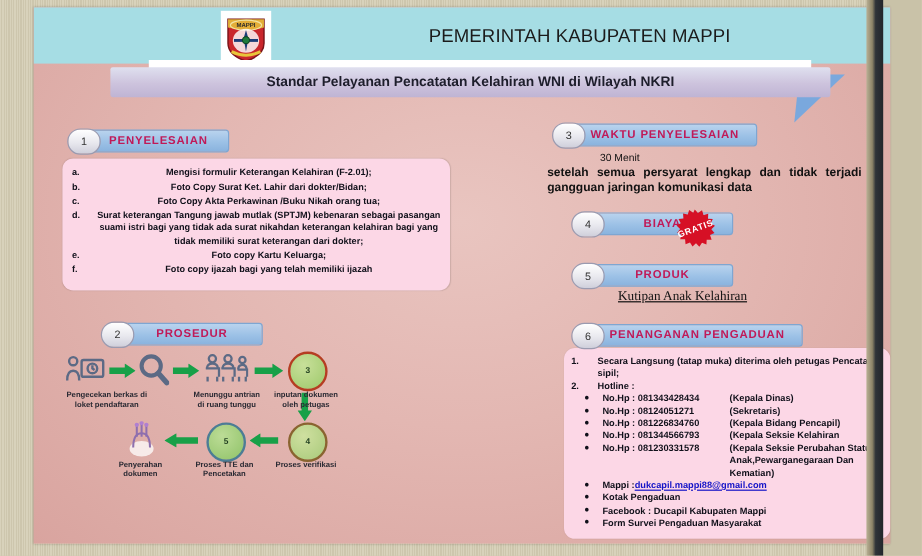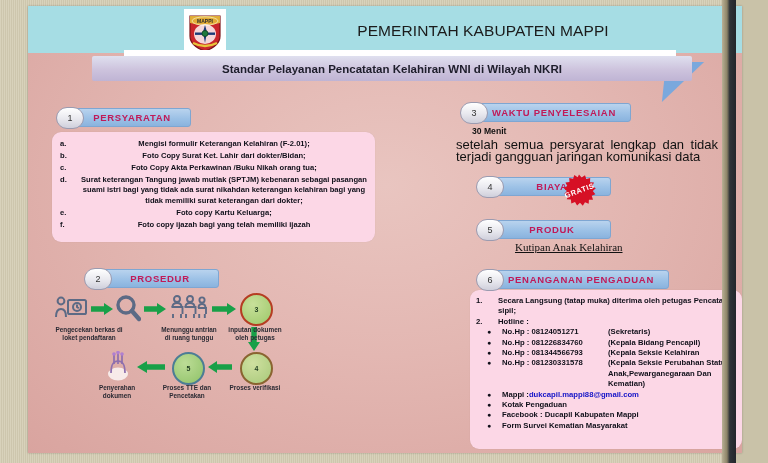--- a/index.html
+++ b/index.html
@@ -84,22 +84,22 @@
   
   #s1-head{left:28px;top:101px;}
   #s1-card{left:24px;top:126px;width:323px;height:110px;}
   .req-list{margin:0;padding:7px 4px 0 8px;list-style:none;}
   .req-row{display:flex;font-size:7.6px;font-weight:bold;color:#10101a;line-height:10.6px;margin-bottom:1.3px;}
   .req-mark{width:17px;flex:0 0 17px;}
   .req-txt{flex:1;text-align:center;}
 
   
   #s3-head{left:432px;top:96px;}
-  #s3-time{position:absolute;left:444px;top:120px;font-size:8.6px;font-weight:bold;color:#111;}
-  #s3-desc{position:absolute;left:428px;top:133px;width:262px;font-size:13px;font-weight:normal;
+  #s3-time{position:absolute;left:472px;top:120px;font-size:8.6px;font-weight:normal;color:#111;}
+  #s3-desc{position:absolute;left:428px;top:133px;width:262px;font-size:10px;font-weight:bold;
     color:#111;line-height:11.5px;text-align:justify;}
   
   #s4-head{left:448px;top:170px;}
   #gratis{
     position:absolute;left:529px;top:168px;width:44px;height:33px;
     display:flex;align-items:center;justify-content:center;
   }
   #gratis span{
     transform:rotate(-20deg);color:#fff;font-size:7.4px;font-weight:bold;letter-spacing:.6px;
   }
@@ -113,21 +113,21 @@
   .flow-cap{position:absolute;text-align:center;font-size:6.4px;font-weight:bold;
     color:#2a2a33;line-height:8px;}
   .fnode{position:absolute;border-radius:50%;display:flex;align-items:center;
     justify-content:center;font-size:7px;color:#1f3d1f;font-weight:bold;}
   
   #s6-head{left:448px;top:263px;}
   #s6-card{left:442px;top:284px;width:272px;height:159px;}
   .pg-row{display:flex;font-size:7.7px;font-weight:bold;color:#10101a;line-height:10.4px;}
   .pg-num{width:22px;flex:0 0 22px;}
   .pg-bul{width:26px;flex:0 0 26px;text-align:center;font-size:7px;}
-  .mail{color:#1414c8;text-align:center;}
+  .mail{color:#1414c8;text-decoration:underline;text-align:center;}
 </style>
 </head>
 <body>
 
 <div id="frame">
 <div id="slide">
 
   <div id="hdr-band"></div>
 
   <div id="hdr-logo">
@@ -147,21 +147,21 @@
   <div id="hdr-title">
     <div>PEMERINTAH KABUPATEN MAPPI</div>
   </div>
 
   <div id="ribbon-tail"></div>
   <div id="whitegap"></div>
   <div id="subbanner">Standar Pelayanan Pencatatan Kelahiran WNI di Wilayah NKRI</div>
 
   <div class="sec-head" id="s1-head">
     <div class="sec-num">1</div>
-    <div class="sec-pill">PERSYARATAN</div>
+    <div class="sec-pill">PENYELESAIAN</div>
   </div>
 
   <div class="card" id="s1-card">
     <div class="req-list">
       <div class="req-row">
             <span class="req-mark">a.</span>
             <span class="req-txt">Mengisi formulir Keterangan Kelahiran (F-2.01);</span>
           </div>
       <div class="req-row">
             <span class="req-mark">b.</span>
@@ -328,20 +328,25 @@
             <span class="pg-num">1.</span>
             <span>Secara Langsung (tatap muka) diterima oleh petugas Pencatatan sipil;</span>
           </div>
       <div class="pg-row">
             <span class="pg-num">2.</span>
             <span>Hotline :</span>
           </div>
 
       <div class="pg-row">
             <span class="pg-bul">●</span>
+            <span style="width:106px;flex:0 0 106px">No.Hp : 081343428434</span>
+            <span>(Kepala Dinas)</span>
+          </div>
+      <div class="pg-row">
+            <span class="pg-bul">●</span>
             <span style="width:106px;flex:0 0 106px">No.Hp : 08124051271</span>
             <span>(Sekretaris)</span>
           </div>
       <div class="pg-row">
             <span class="pg-bul">●</span>
             <span style="width:106px;flex:0 0 106px">No.Hp : 081226834760</span>
             <span>(Kepala Bidang Pencapil)</span>
           </div>
       <div class="pg-row">
             <span class="pg-bul">●</span>
@@ -362,19 +367,19 @@
       <div class="pg-row">
             <span class="pg-bul">●</span>
             <span>Kotak Pengaduan</span>
           </div>
       <div class="pg-row">
             <span class="pg-bul">●</span>
             <span>Facebook : Ducapil Kabupaten Mappi</span>
           </div>
       <div class="pg-row">
             <span class="pg-bul">●</span>
-            <span>Form Survei Kematian Masyarakat</span>
+            <span>Form Survei Pengaduan Masyarakat</span>
           </div>
     </div>
   </div>
 
 </div>
 </div>
 
 </body></html>

